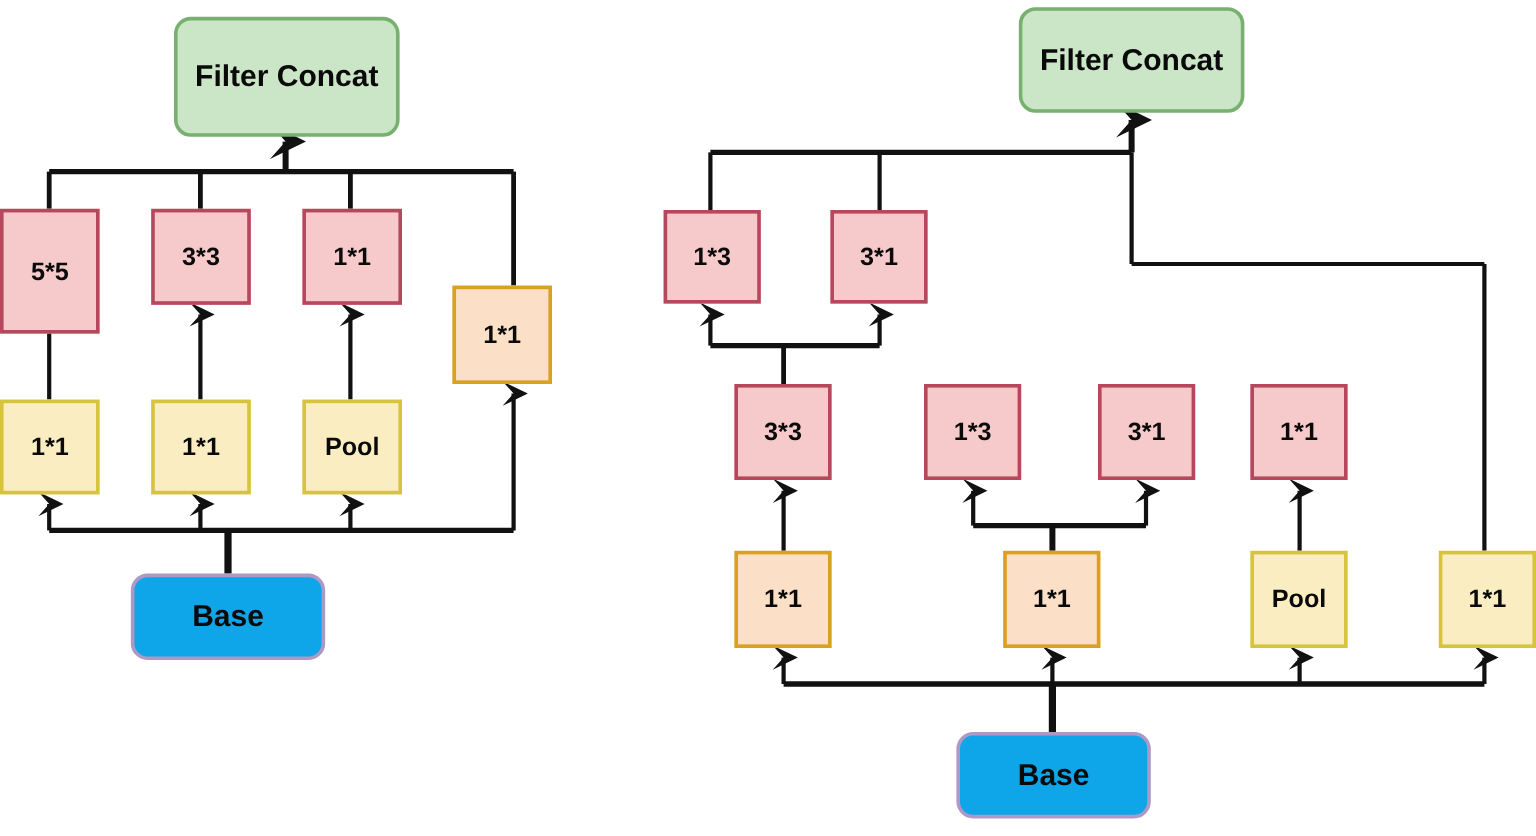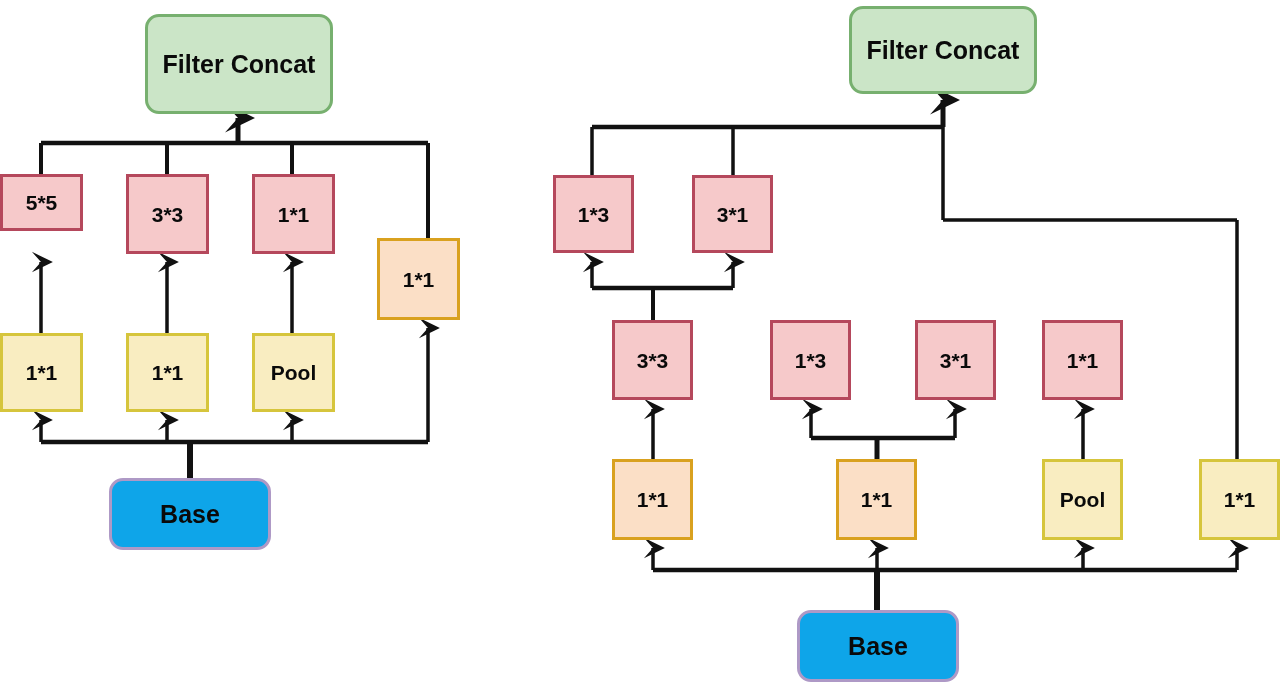--- a/index.html
+++ b/index.html
@@ -127,21 +127,21 @@
       <path d="M1237,570 L1237,548" stroke-width="3.5" marker-end="url(#arrowhead)"></path>
 
       <path d="M877,610 L877,570" stroke-width="6"></path>
     </g>
   </svg>
 
   <div class="node node-rounded fill-green" style="left:145px; top:14px; width:188px; height:100px;">
     <span>Filter Concat</span>
   </div>
 
-  <div class="node node-square fill-pink" style="left:0px; top:174px; width:83px; height:57px;">
+  <div class="node node-square fill-pink" style="left:0px; top:174px; width:83px; height:104px;">
     <span>5*5</span>
   </div>
   <div class="node node-square fill-pink" style="left:126px; top:174px; width:83px; height:80px;">
     <span>3*3</span>
   </div>
   <div class="node node-square fill-pink" style="left:252px; top:174px; width:83px; height:80px;">
     <span>1*1</span>
   </div>
 
   <div class="node node-square fill-orange" style="left:377px; top:238px; width:83px; height:82px;">

